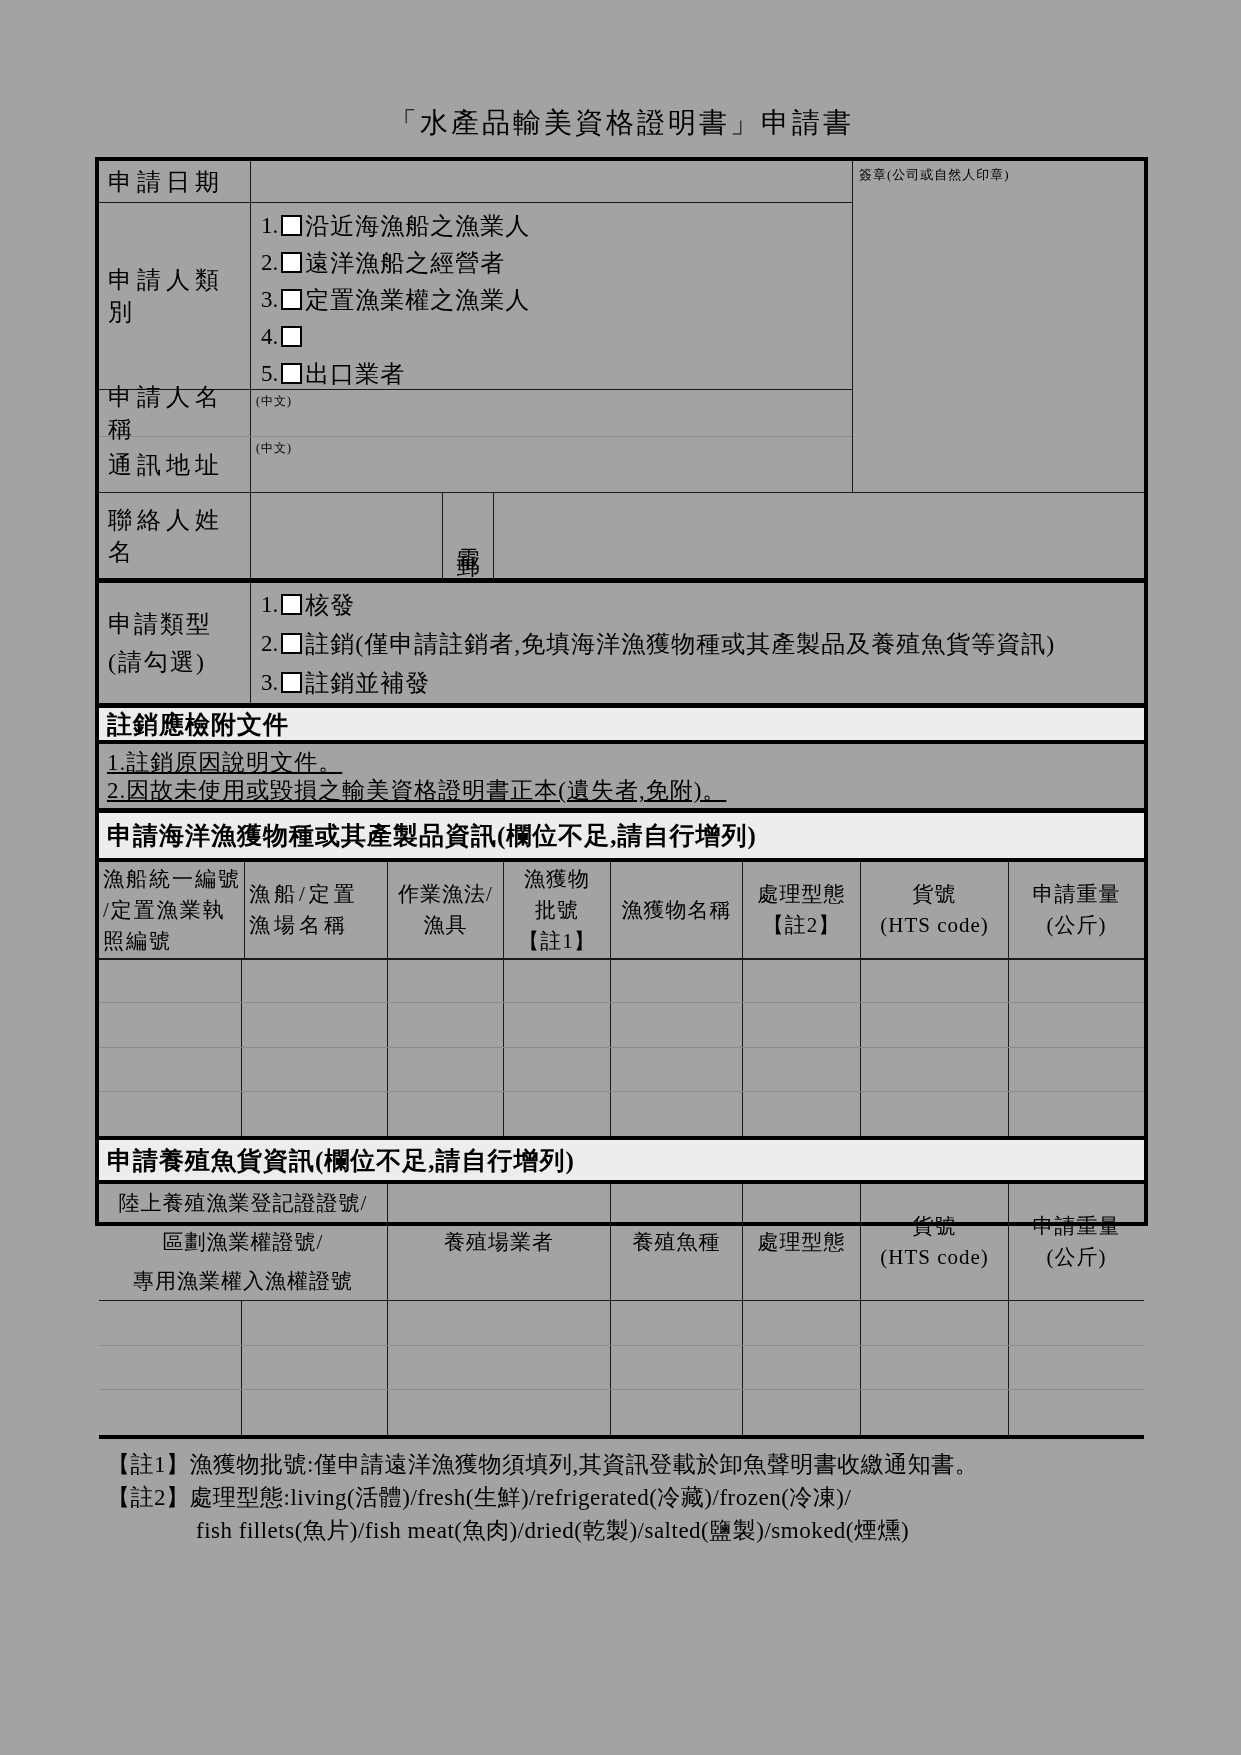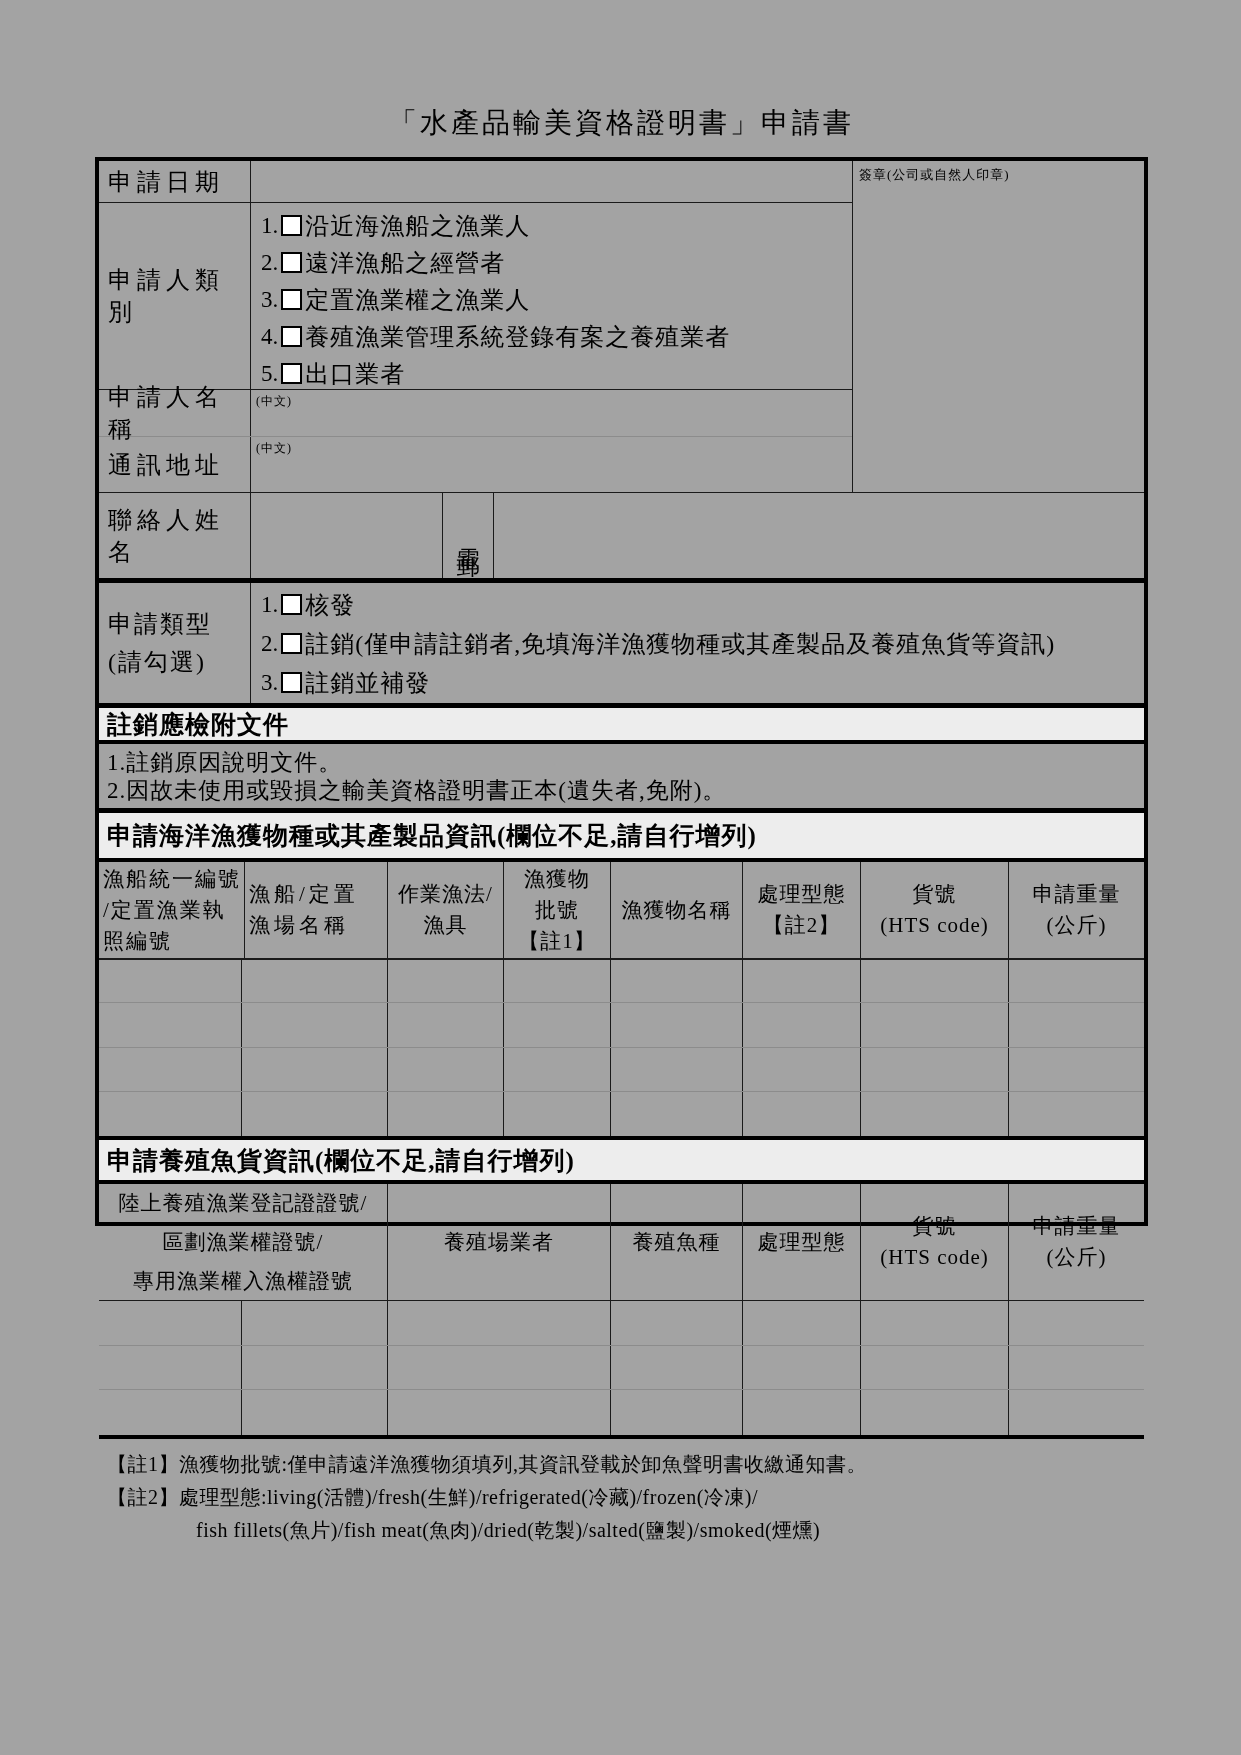--- a/index.html
+++ b/index.html
@@ -22,27 +22,27 @@
   .sigbox{position:absolute;left:753px;top:0;width:292px;height:331px;
     border-left:1px solid #1a1a1a;box-sizing:border-box;}
   .signote{font-size:13px;padding:5px 0 0 6px;letter-spacing:1px;}
   .smallnote{font-size:12px;padding:3px 0 0 5px;letter-spacing:1px;}
   .optline{display:flex;align-items:center;font-size:24px;letter-spacing:1px;}
   .optno{font-size:23px;letter-spacing:0;margin-right:2px;}
   .chk{display:inline-block;width:17px;height:17px;border:2px solid #000;background:#fff;
     margin:0 3px 0 1px;flex:0 0 auto;}
   .grayhdr{background:#ededed;display:flex;align-items:center;font-weight:bold;
     font-size:25px;letter-spacing:1px;padding-left:8px;box-sizing:border-box;}
-  .noteslines{font-size:23px;letter-spacing:1px;padding:5px 16px 0 8px;line-height:28px;}
+  .noteslines{font-size:23px;letter-spacing:1px;padding:5px 16px 0 8px;line-height:28px;text-decoration:underline;}
   .th{display:flex;align-items:center;justify-content:center;text-align:center;
     font-size:21px;line-height:31px;white-space:pre-line;letter-spacing:1px;}
   .th-left{justify-content:flex-start;text-align:left;padding-left:4px;}
   .vert{writing-mode:vertical-lr;text-orientation:upright;display:flex;align-items:center;
     justify-content:center;font-size:23px;letter-spacing:6px;}
-  .foot{font-size:20px;line-height:33px;letter-spacing:0.5px;padding:9px 16px 0 8px;font-family:Liberation Serif, serif;}
+  .foot{font-size:23px;line-height:33px;letter-spacing:0.5px;padding:9px 16px 0 8px;font-family:Liberation Serif, serif;}
   .foot-indent{padding-left:89px;}
   .ctlabel{font-size:24px;letter-spacing:4px;display:flex;align-items:center;justify-content:center;}
 </style>
 </head>
 <body>
 
 <div class="page">
 
   <div class="title">「水產品輸美資格證明書」申請書</div>
 
@@ -70,21 +70,20 @@
               <span>遠洋漁船之經營者</span>
             </div>
             <div class="optline" style="height:37px;">
               <span class="optno">3.</span>
               <span class="chk"></span>
               <span>定置漁業權之漁業人</span>
             </div>
             <div class="optline" style="height:37px;">
               <span class="optno">4.</span>
               <span class="chk"></span>
-              <span>養殖漁業管理系統登錄有案之養殖業者</span>
             </div>
             <div class="optline" style="height:37px;">
               <span class="optno">5.</span>
               <span class="chk"></span>
               <span>出口業者</span>
             </div>
           </div>
         </div>
 
         <div class="row bbg" style="height:47px;">

